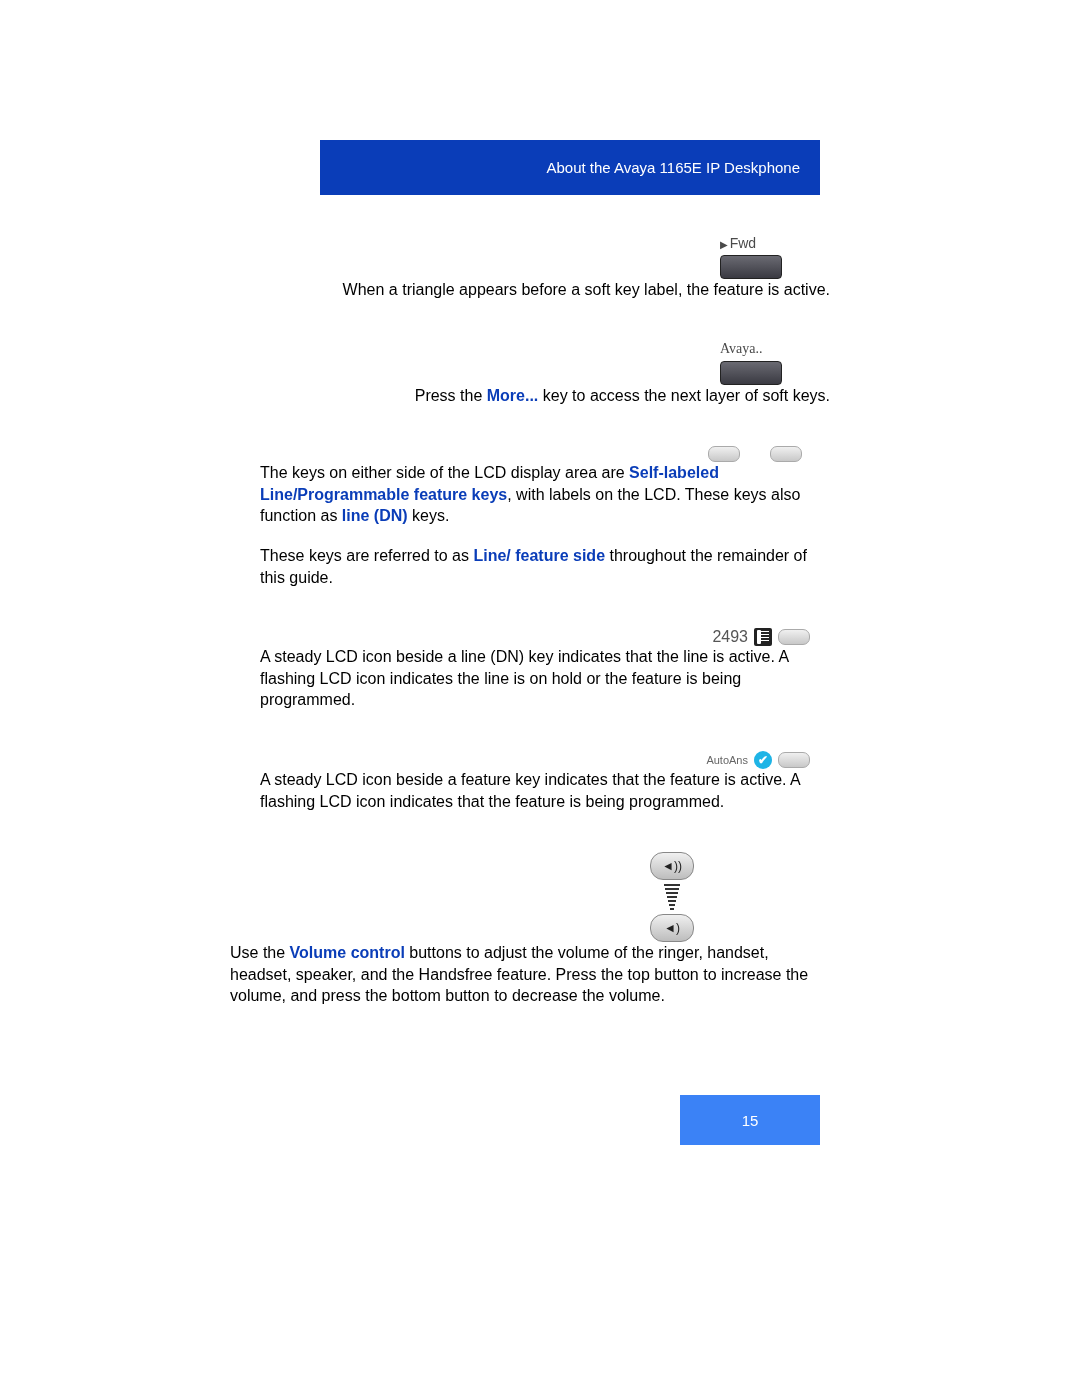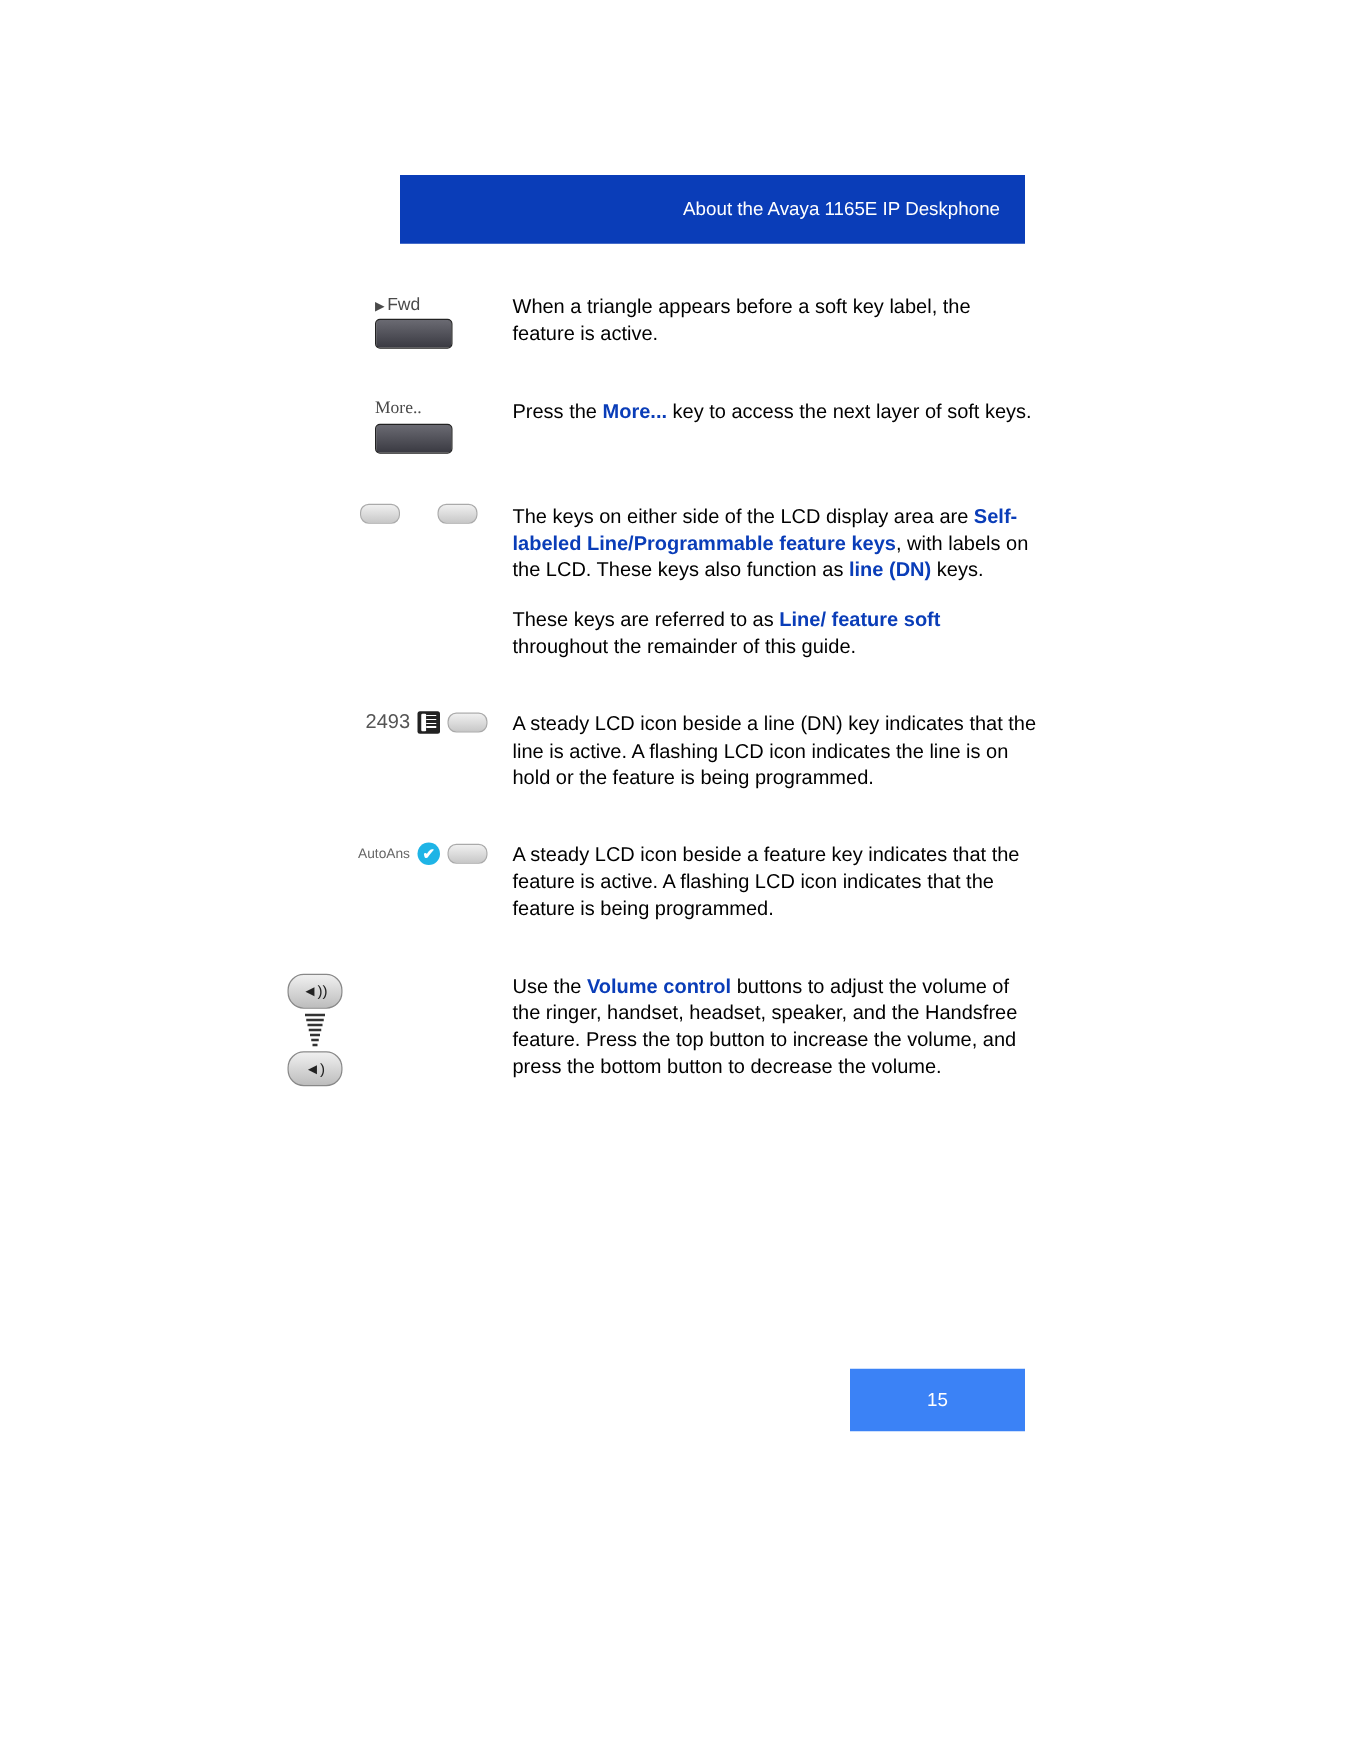--- a/index.html
+++ b/index.html
@@ -35,22 +35,23 @@
     box-sizing: border-box;
   }
   .content {
     position: absolute;
     left: 260px;
     top: 235px;
     width: 570px;
   }
   .row {
     display: flex;
-    align-items: flex-start;
+    align-items: flex-end;
     margin-bottom: 40px;
+    flex-direction: column;
   }
   .icon-col {
     width: 150px;
     flex-shrink: 0;
     display: flex;
     flex-direction: column;
     align-items: center;
     gap: 4px;
     font-size: 14px;
     color: #333;
@@ -241,41 +242,41 @@
     <div class="row">
       <div class="icon-col">
         <span class="soft-key-label fwd-label">Fwd</span>
         <div class="rounded-softkey"></div>
       </div>
       <div class="text-col">When a triangle appears before a soft key label, the feature is active.</div>
     </div>
 
     <div class="row">
       <div class="icon-col">
-        <span class="soft-key-label" style="font-family: serif;">More..</span>
+        <span class="soft-key-label" style="font-family: serif;">Avaya..</span>
         <div class="rounded-softkey"></div>
       </div>
       <div class="text-col">
         <span>Press the </span><span class="bold-blue">More...</span><span> key to access the next layer of soft keys.</span>
       </div>
     </div>
 
     <div class="row">
       <div class="icon-col">
         <div class="pill-pair">
           <span class="pill-key"></span>
           <span class="pill-key"></span>
         </div>
       </div>
       <div class="text-col">
         <div>
           <span>The keys on either side of the LCD display area are </span><span class="bold-blue">Self-labeled Line/Programmable feature keys</span><span>, with labels on the LCD. These keys also function as </span><span class="bold-blue">line (DN)</span><span> keys.</span>
         </div>
         <div class="para2">
-          <span>These keys are referred to as </span><span class="bold-blue">Line/ feature soft</span><span> throughout the remainder of this guide.</span>
+          <span>These keys are referred to as </span><span class="bold-blue">Line/ feature side</span><span> throughout the remainder of this guide.</span>
         </div>
       </div>
     </div>
 
     <div class="row">
       <div class="icon-col">
         <div class="line-row">
           <span class="line-num">2493</span>
           <span class="phone-icon"></span>
           <span class="pill-key"></span>

